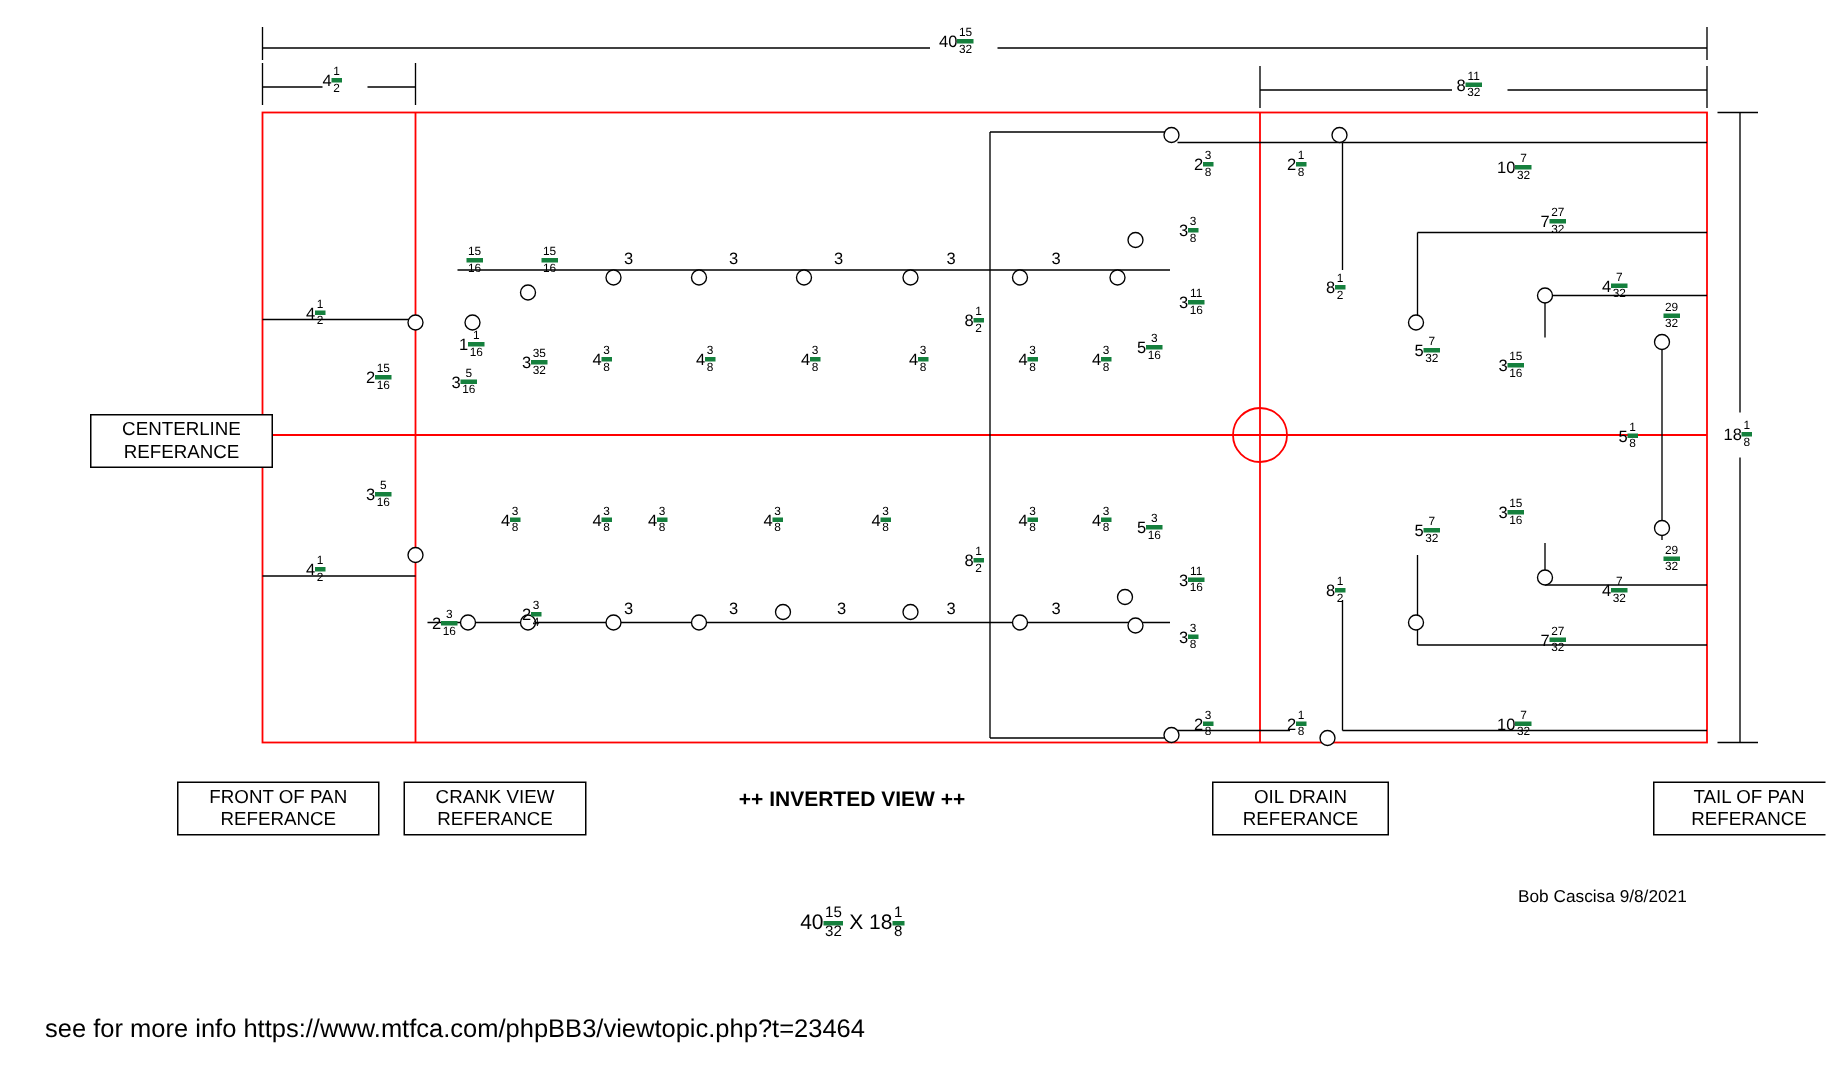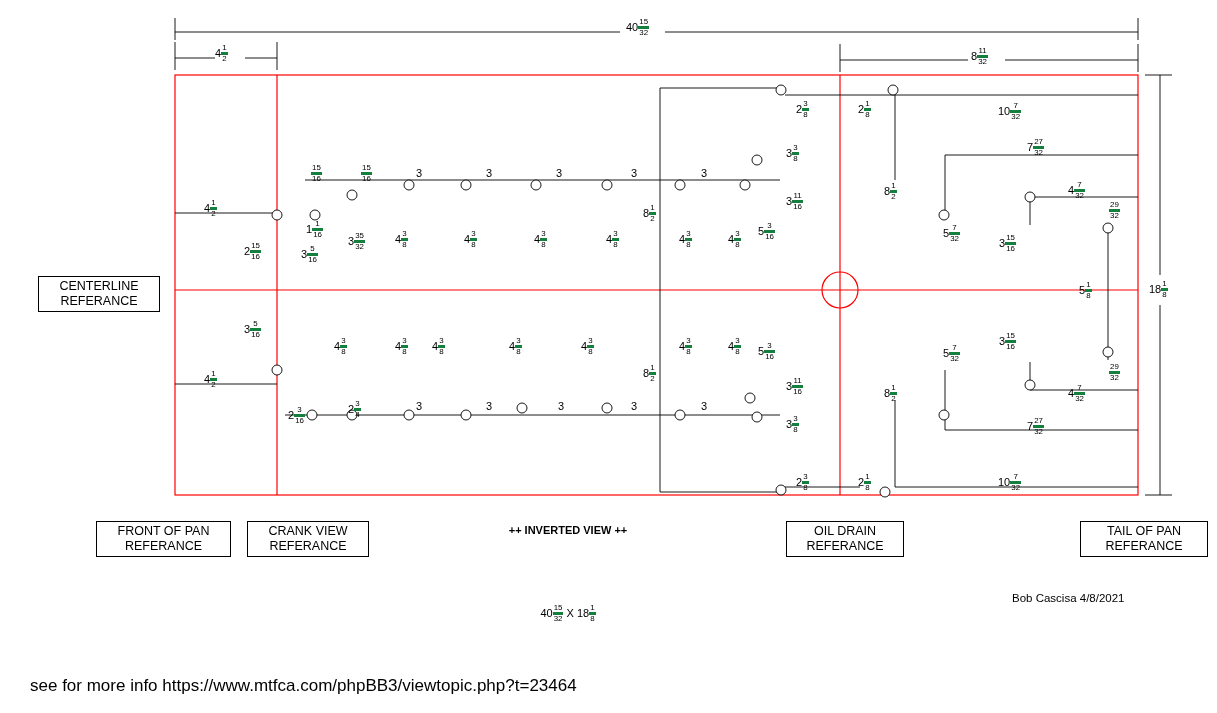--- a/index.html
+++ b/index.html
@@ -1,28 +1,28 @@
 <!DOCTYPE html>
 <html><head>
 <meta charset="utf-8">
 <style>
   html,body{margin:0;padding:0;background:#ffffff;}
   body{width:1217px;height:713px;font-family:"Liberation Sans",sans-serif;color:#000;}
   #stage{position:relative;width:1217px;height:713px;overflow:hidden;}
   .boxlbl{position:absolute;border:1px solid #000;background:#fff;text-align:center;
-          font-size:12.5px;line-height:1.18;padding:2px 4px;white-space:nowrap;}
+          font-size:12.5px;line-height:1.18;padding:2px 4px;white-space:nowrap;margin-left:22px;}
   .frac{display:inline-block;vertical-align:-0.45em;text-align:center;font-size:0.72em;line-height:1;}
   .frac .n{display:block;border-bottom:3px solid #15803d;padding:0 1px;}
   .frac .d{display:block;padding:0 1px;}
   .dim{position:absolute;font-size:11px;white-space:nowrap;}
   .bold{font-weight:bold;}
   svg{position:absolute;left:0;top:0;}
   .url{position:absolute;font-size:17px;}
   .credit{position:absolute;font-size:11.5px;}
-  .ttl{position:absolute;font-size:11px;text-align:center;}
+  .ttl{position:absolute;font-size:14px;text-align:center;}
 </style>
 </head>
 <body>
 
 <div id="stage">
 
   <svg width="1217" height="713">
     <g stroke="#ff0000" fill="none" stroke-width="1.2">
       <rect x="175" y="75" width="963" height="420"></rect>
       <line x1="175" y1="290" x2="1138" y2="290"></line>
@@ -140,21 +140,21 @@
   </div>
 
   <div class="ttl bold" style="left:473px;top:524px;width:190px;">++ INVERTED VIEW ++</div>
 
   <div class="ttl" style="left:453px;top:604px;width:230px;">
     <span>40</span><span class="frac"><span class="n">15</span><span class="d">32</span></span>
     <span>X</span>
     <span>18</span><span class="frac"><span class="n">1</span><span class="d">8</span></span>
   </div>
 
-  <div class="credit" style="left:1012px;top:592px;">Bob Cascisa  4/8/2021</div>
+  <div class="credit" style="left:1012px;top:592px;">Bob Cascisa  9/8/2021</div>
 
   <div class="url" style="left:30px;top:676px;">see for more info  https://www.mtfca.com/phpBB3/viewtopic.php?t=23464</div>
 
   <div id="dims">
       <div class="dim" style="left: 626px; top: 18px;"><span>40</span><span class="frac"><span class="n">15</span><span class="d">32</span></span></div>
       <div class="dim" style="left: 215px; top: 44px;"><span>4</span><span class="frac"><span class="n">1</span><span class="d">2</span></span></div>
       <div class="dim" style="left: 971px; top: 47px;"><span>8</span><span class="frac"><span class="n">11</span><span class="d">32</span></span></div>
       <div class="dim" style="left: 204px; top: 199px;"><span>4</span><span class="frac"><span class="n">1</span><span class="d">2</span></span></div>
       <div class="dim" style="left: 204px; top: 370px;"><span>4</span><span class="frac"><span class="n">1</span><span class="d">2</span></span></div>
       <div class="dim" style="left: 244px; top: 242px;"><span>2</span><span class="frac"><span class="n">15</span><span class="d">16</span></span></div>

